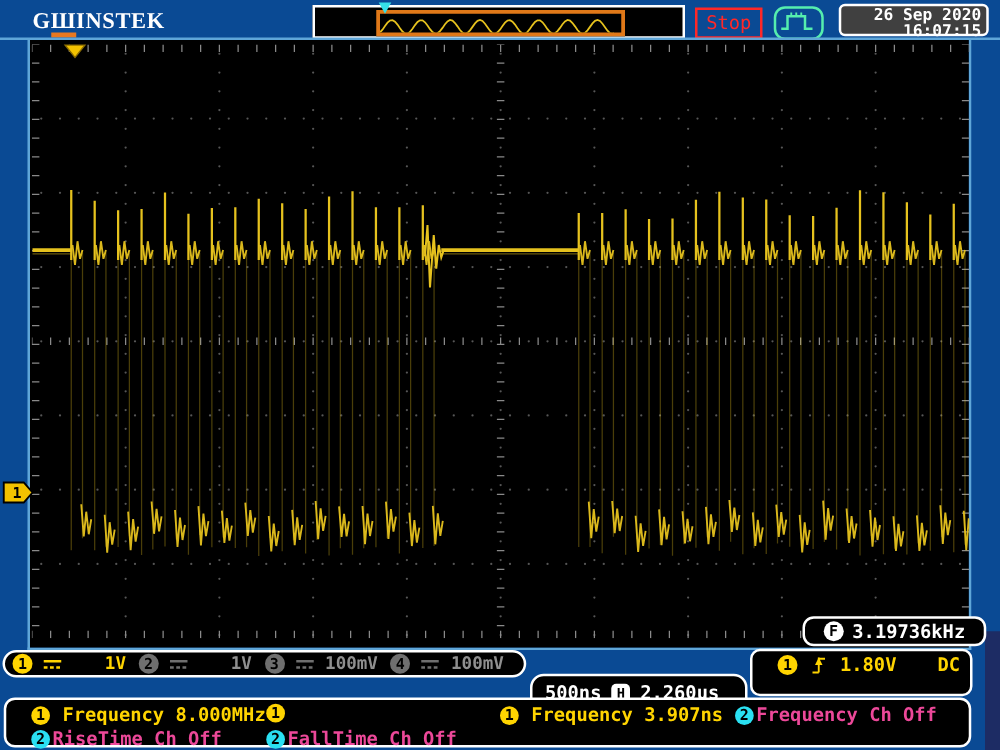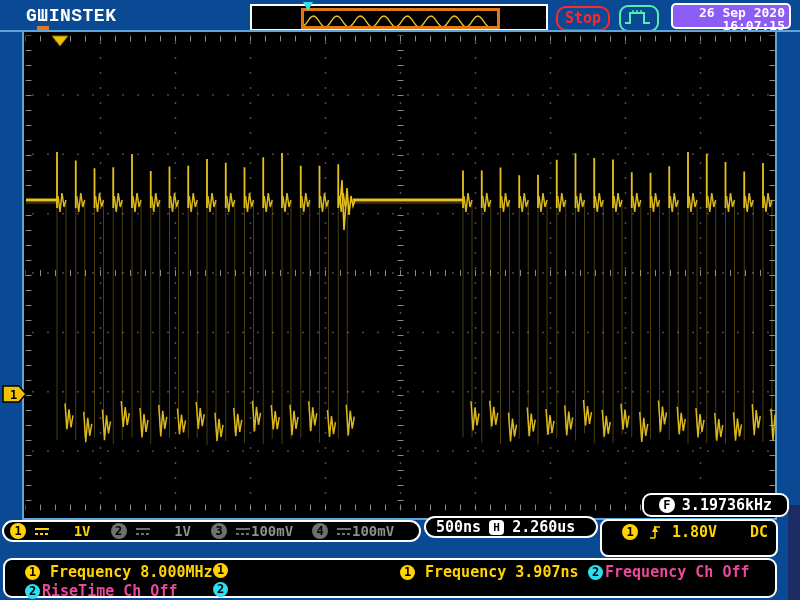--- a/index.html
+++ b/index.html
@@ -4,31 +4,31 @@
 <style>
   html,body{margin:0;padding:0;}
   body{
     width:800px;height:600px;position:relative;overflow:hidden;
     background:#0a4a94;
     font-family:"DejaVu Sans Mono","Liberation Mono",monospace;
     -webkit-font-smoothing:none;
   }
   .abs{position:absolute;}
   
-  #logo{left:26px;top:6px;color:#ffffff;font-family:Liberation Mono, monospace;
+  #logo{left:26px;top:6px;color:#ffffff;font-family:Liberation Serif, serif;
         font-weight:bold;font-size:18px;letter-spacing:.5px;}
   #logo .sha{border-bottom:4px solid #e87820;padding-bottom:0px;}
   #preview-box{left:250px;top:4px;width:294px;height:23px;background:#000;border:2px solid #fff;}
   #preview-window{left:49px;top:2px;width:193px;height:15px;border:3px solid #e07818;background:#000;}
   #preview-pin{left:303px;top:2px;width:0;height:0;border-left:5px solid transparent;
         border-right:5px solid transparent;border-top:9px solid #35e0e8;}
-  #stop-button{left:556px;top:6px;width:50px;height:21px;border:2px solid #ff2828;border-radius:10px;
-        color:#ff2828;font-weight:bold;font-size:15px;text-align:center;line-height:20px;}
+  #stop-button{left:556px;top:6px;width:50px;height:21px;border:2px solid #ff2828;border-radius:0;
+        color:#ff2828;font-weight:normal;font-size:15px;text-align:center;line-height:20px;}
   #run-button{left:619px;top:5px;width:36px;height:23px;border:2px solid #55eeae;border-radius:9px;}
-  #datetime-box{left:671px;top:3px;width:120px;height:26px;background:#8b5cf6;border:2px solid #fff;
+  #datetime-box{left:671px;top:3px;width:120px;height:26px;background:#404040;border:2px solid #fff;
         border-radius:5px;color:#fff;font-weight:bold;font-size:13px;line-height:13px;
         text-align:right;padding:1px 4px 0 0;box-sizing:border-box;}
   #bezel-top{left:0;top:30px;width:800px;height:2px;background:#5fa6d8;}
   #bezel-left{left:22px;top:32px;width:2px;height:488px;background:#5fa6d8;}
   #bezel-right{left:775px;top:32px;width:2px;height:488px;background:#5fa6d8;}
   #bezel-bottom{left:22px;top:518px;width:755px;height:2px;background:#5fa6d8;}
   #screen{left:24px;top:32px;width:751px;height:486px;background:#000;}
   #dark-strip{left:788px;top:505px;width:12px;height:95px;background:#1d2c64;}
   #scope-svg{left:0;top:0;}
   
@@ -36,24 +36,24 @@
          font-weight:bold;font-size:15px;display:flex;align-items:center;}
   #freq-box{left:642px;top:493px;width:147px;height:24px;padding:0 8px;justify-content:center;gap:7px;}
   .round-icon{display:inline-block;width:16px;height:16px;border-radius:50%;background:#fff;color:#000;
          font-size:12px;font-weight:bold;text-align:center;line-height:16px;}
   #channel-bar{left:2px;top:520px;width:419px;height:22px;border-radius:11px;padding:0 6px;}
   .ch-group{display:flex;align-items:center;width:101px;}
   .ch-circle{width:16px;height:16px;border-radius:50%;text-align:center;line-height:16px;
          font-size:12px;font-weight:bold;color:#000;flex:0 0 auto;}
   .ch-circle.on{background:#ffd400;}
   .ch-circle.off{background:#6f6f6f;}
-  .ch-volts{margin-left:auto;padding-right:20px;font-size:14px;}
+  .ch-volts{margin-left:auto;padding-right:10px;font-size:14px;}
   .ch-volts.on{color:#ffd400;} .ch-volts.off{color:#8f8f8f;}
   .coup{margin-left:8px;flex:0 0 auto;}
-  #timebase-box{left:424px;top:516px;width:174px;height:22px;border-radius:11px;
+  #timebase-box{left:424px;top:539px;width:174px;height:30px;border-radius:11px;
          padding:0 10px;gap:8px;font-size:15px;}
   .h-icon{display:inline-block;width:15px;height:15px;border-radius:4px;background:#fff;color:#000;
          font-size:11px;font-weight:bold;text-align:center;line-height:15px;}
   #trigger-box{left:600px;top:519px;width:178px;height:38px;border-radius:8px;align-items:flex-start;
          padding:2px 8px 0 20px;gap:10px;color:#ffd400;}
   #trigger-box .row{display:flex;align-items:center;gap:10px;width:100%;}
   #measure-box{left:3px;top:558px;width:774px;height:40px;border-radius:9px;display:block;}
   .meas-item{position:absolute;display:flex;align-items:center;white-space:nowrap;
          font-size:15px;font-weight:bold;}
   .badge{width:15px;height:15px;border-radius:50%;color:#000;text-align:center;line-height:15px;
@@ -1245,14 +1245,15 @@
     <div class="meas-item" style="left: 583px; top: 3px;">
       <span class="badge b2">2</span>
       <span class="c2">Frequency Ch Off</span>
     </div>
     <div class="meas-item" style="left: 20px; top: 22px;">
       <span class="badge b2">2</span>
       <span class="c2">RiseTime Ch Off</span>
     </div>
     <div class="meas-item" style="left: 208px; top: 22px;">
       <span class="badge b2">2</span>
+      <span class="c2">FallTime Ch Off</span>
     </div>
   </div>
 
 </body></html>

